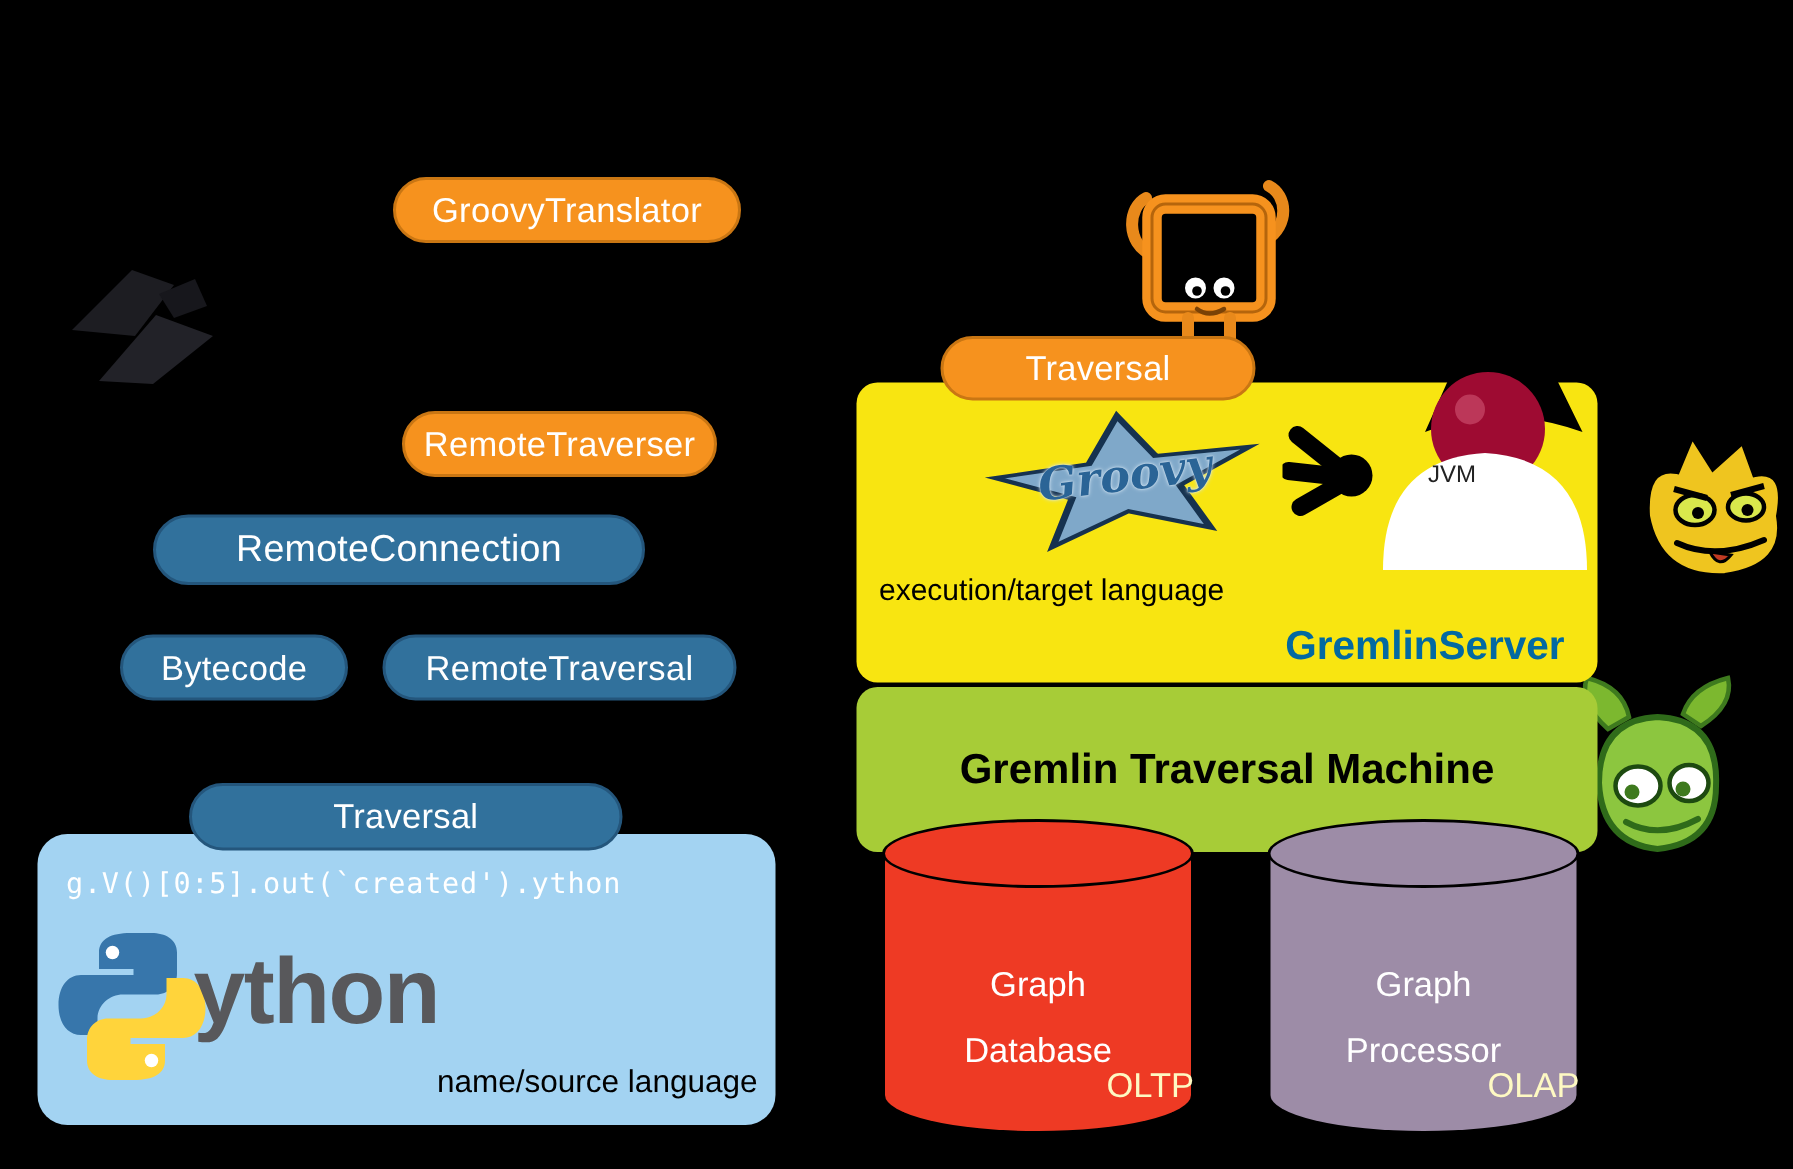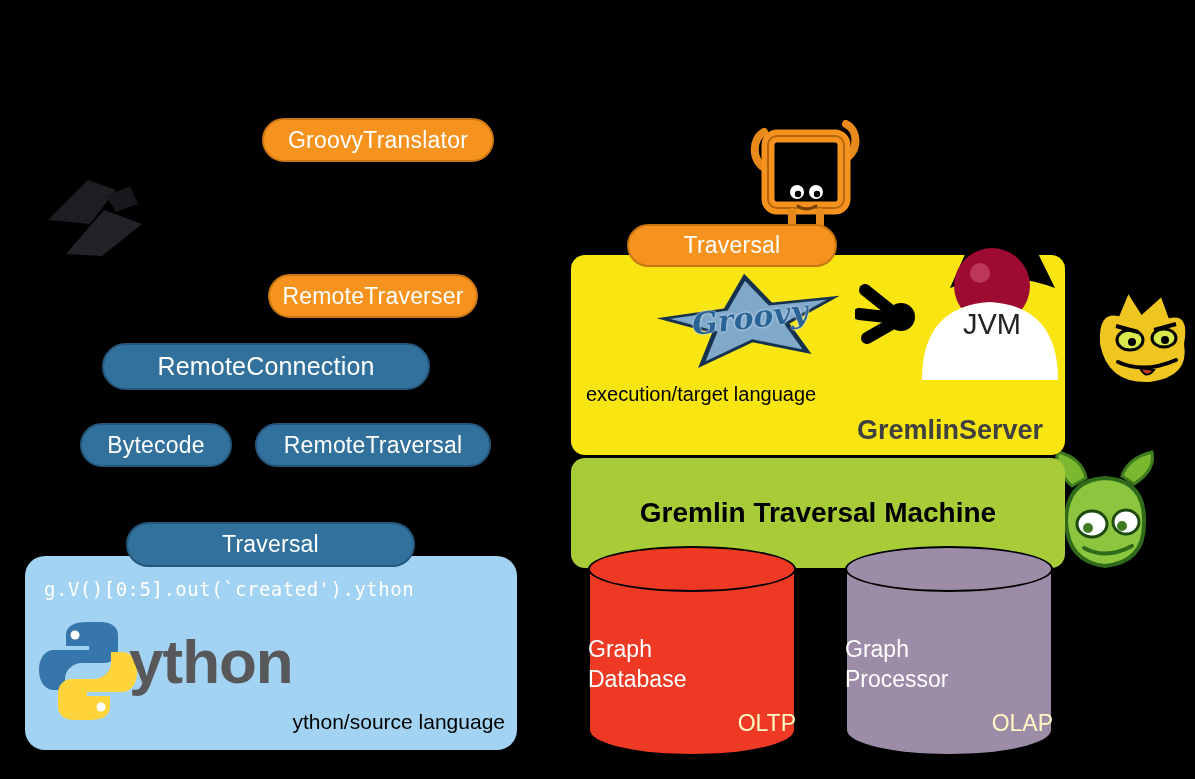--- a/index.html
+++ b/index.html
@@ -31,52 +31,52 @@
   }
   .host-caption{
     position:absolute;right:12px;bottom:16px;color:#000;font-size:21px;
   }
   .yellow-box{
     left:571px;top:255px;width:494px;height:200px;border-radius:14px;
     background:var(--yellow,#F8E511);
   }
   .exec-caption{position:absolute;left:15px;top:128px;color:#000;font-size:20px;text-align:right;}
   .server-label{
-    position:absolute;right:22px;top:160px;color:#404040;font-size:27px;font-weight:bold;
+    position:absolute;right:22px;top:160px;color:#0369a1;font-size:27px;font-weight:bold;
   }
   .green-box{
     left:571px;top:458px;width:494px;height:110px;border-radius:14px;
     background:var(--green,#A7CC37);
     display:flex;align-items:center;justify-content:center;
   }
   .machine-label{color:#000;font-size:28px;font-weight:bold;}
   .cylinder{position:absolute;width:208px;height:210px;z-index:3;}
   .cylinder .tube{
     position:absolute;left:0;top:23px;width:100%;height:187px;box-sizing:border-box;
     border:2px solid #000;border-top:none;
     border-radius:0 0 104px 104px / 0 0 26px 26px;
   }
   .cylinder .cap{
     position:absolute;left:0;top:0;width:100%;height:46px;box-sizing:border-box;
     border:2px solid #000;border-radius:50%;
   }
   .cylinder.red .tube,.cylinder.red .cap{background:var(--red-cylinder,#EE3A24);}
   .cylinder.purple .tube,.cylinder.purple .cap{background:var(--purple-cylinder,#9D8CA7);}
   .cyl-name{
-    position:absolute;top:88px;width:100%;color:#fff;
-    font-size:23px;line-height:30px;white-space:pre-line;
+    position:absolute;top:88px;width:100%;text-align:center;color:#fff;
+    font-size:23px;line-height:44px;white-space:pre-line;
   }
   .cyl-mode{
     position:absolute;top:164px;width:100%;text-align:right;color:#fef9c3;font-size:23px;
   }
   .mascot{position:absolute;z-index:1;}
   .duke{position:absolute;left:855px;top:172px;width:225px;height:210px;z-index:3;}
   .jvm-label{
-    position:absolute;left:952px;top:308px;width:80px;text-align:center;
-    color:#222;font-size:29px;z-index:4;
+    position:absolute;left:952px;top:308px;width:80px;text-align:left;
+    color:#222;font-size:16px;z-index:4;
   }
   .groovy-logo{position:absolute;left:648px;top:268px;width:205px;height:105px;z-index:3;}
   .groovy-word{
     position:absolute;left:690px;top:300px;width:120px;text-align:center;z-index:4;
     font-family:"DejaVu Serif",serif;font-style:italic;font-weight:bold;font-size:30px;
     color:#2A6496;transform:rotate(-7deg);
     text-shadow:0 0 3px #cfe3f2, 0 0 1px #ffffff;
   }
   .tinkerpop-logo{position:absolute;left:46px;top:178px;width:105px;height:78px;z-index:1;}
 </style>
@@ -117,21 +117,21 @@
 
   <div class="box python-box">
     <div class="code">g.V()[0:5].out(`created').ython</div>
     <svg class="python-logo" viewBox="0 0 110 110">
       <path fill="#3776AB" d="M54 6c-13 0-21 4-21 13v11h23v4H21C12 34 6 42 6 54s6 20 15 20h11V63c0-9 8-16 17-16h22c8 0 14-6 14-14V19c0-9-8-13-17-13H54z"></path>
       <circle fill="#fff" cx="42" cy="19" r="4.5"></circle>
       <path fill="#FFD43B" d="M56 104c13 0 21-4 21-13V80H54v-4h35c9 0 15-8 15-20s-6-20-15-20H78v11c0 9-8 16-17 16H39c-8 0-14 6-14 14v14c0 9 8 13 17 13h14z"></path>
       <circle fill="#fff" cx="68" cy="91" r="4.5"></circle>
     </svg>
     <div class="python-word">ython</div>
-    <div class="host-caption">ython/source language</div>
+    <div class="host-caption">name/source language</div>
   </div>
 
   <div class="pill orange" style="left:627px;top:224px;width:210px;height:43px;">
     <span>Traversal</span>
   </div>
 
   <div class="box yellow-box">
     <div class="exec-caption">execution/target language</div>
     <div class="server-label">GremlinServer</div>
   </div>

